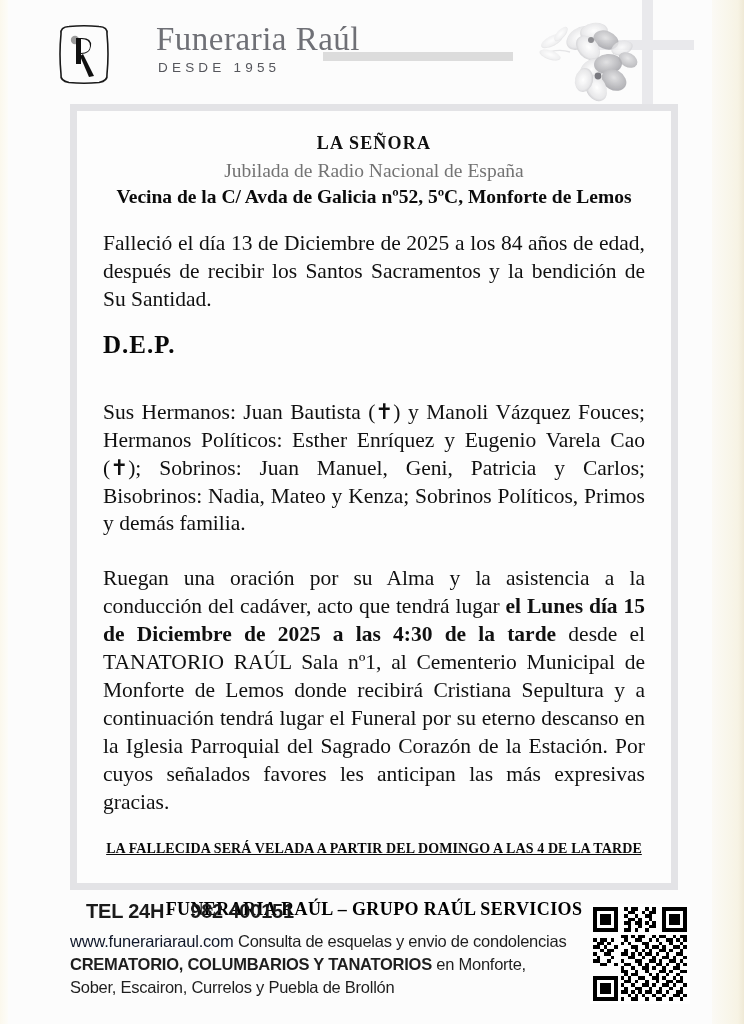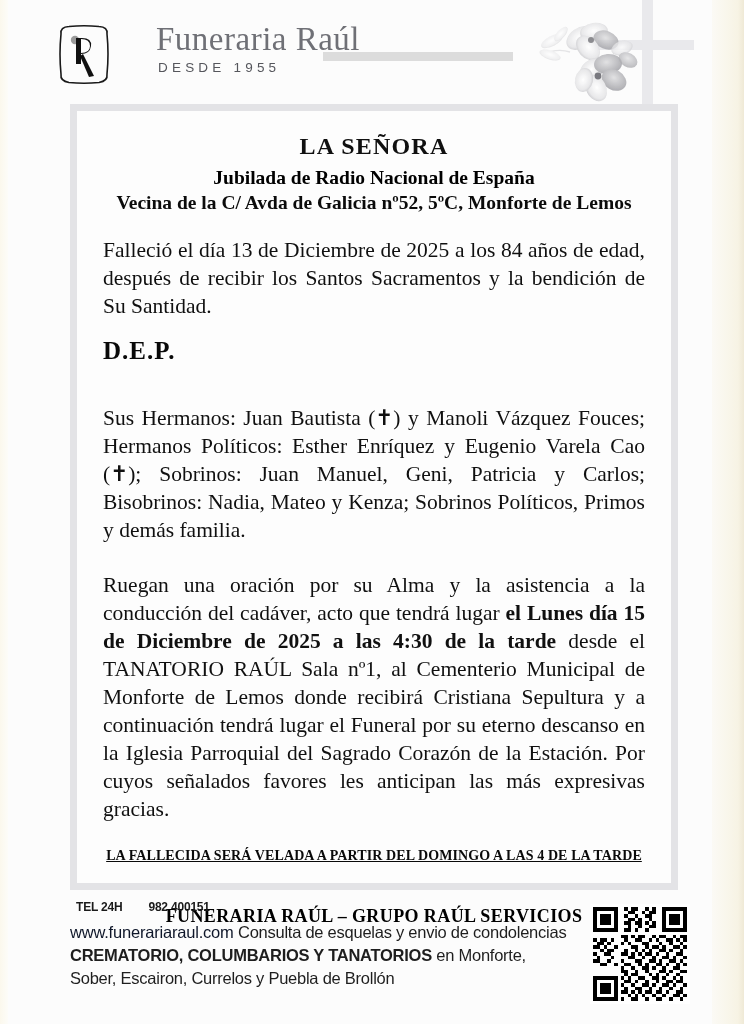--- a/index.html
+++ b/index.html
@@ -123,40 +123,40 @@
     border: 7px solid #e3e3e6;
     background: #fdfdfd;
   }
   .frame-content {
     padding: 22px 26px 0 26px;
   }
 
   .title-sra {
     text-align: center;
     font-weight: bold;
-    font-size: 24px;
+    font-size: 18px;
     letter-spacing: 1.2px;
     color: #101010;
     line-height: 1.12;
   }
   .title-name {
     text-align: center;
     font-weight: bold;
     font-size: 33.5px;
     letter-spacing: 0.2px;
     color: #050505;
     line-height: 1.12;
     margin-top: 1px;
     white-space: nowrap;
   }
   .subtitle {
     text-align: center;
-    font-weight: bold;
+    font-weight: normal;
     font-size: 19.5px;
-    color: #000000;
+    color: #737373;
     line-height: 1.25;
     margin-top: 6px;
   }
   .subtitle2 {
     text-align: center;
     font-weight: bold;
     font-size: 19.5px;
     color: #0b0b0b;
     line-height: 1.25;
     margin-top: 1px;
@@ -208,23 +208,23 @@
     left: 62px;
     top: 900px;
     width: 650px;
     font-family: "Liberation Sans", sans-serif;
     color: #1a1a1a;
   }
   .tel-row {
     display: flex;
     align-items: baseline;
     font-weight: bold;
-    font-size: 12px;
+    font-size: 20px;
     letter-spacing: -0.2px;
-    margin-left: 6px;
+    margin-left: 16px;
   }
   .tel-num { margin-left: 26px; }
   .foot-lines {
     margin-top: 7px;
     font-size: 16.5px;
     line-height: 1.40;
     letter-spacing: -0.25px;
     color: #1e1e1e;
     width: 500px;
   }

